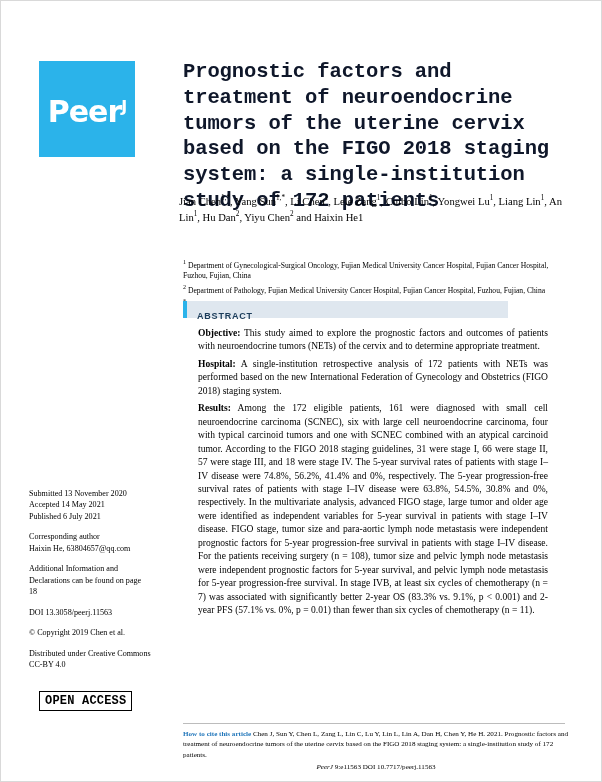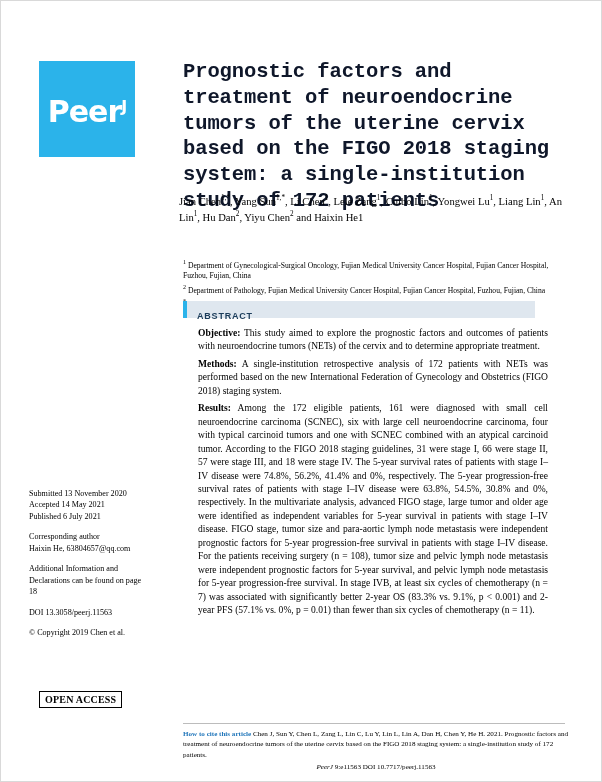--- a/index.html
+++ b/index.html
@@ -97,33 +97,33 @@
     line-height: 1.42;
     color: #000;
   }
   .meta .blk { margin-bottom: 9px; }
   .open-access {
     position: absolute;
     left: 38px;
     top: 690px;
     border: 1px solid #000;
     padding: 2px 5px 2px 5px;
-    font-family: Liberation Serif, serif;
-    font-size: 10px;
+    font-family: Liberation Mono, monospace;
+    font-size: 12px;
     font-weight: bold;
     letter-spacing: 0.2px;
     display: inline-block;
   }
 
   
   .abstract-head {
     position: absolute;
     left: 182px;
     top: 300px;
-    width: 352px;
+    width: 325px;
     height: 17px;
     background: #dfe7ef;
     border-left: 4px solid #2bb3ea;
     box-sizing: border-box;
   }
   .abstract-head span {
     font-family: "Liberation Sans", sans-serif;
     font-size: 9px;
     font-weight: bold;
     letter-spacing: 0.8px;
@@ -202,30 +202,33 @@
     </div>
     <div class="blk">
       <div>Additional Information and Declarations can be found on page 18</div>
     </div>
     <div class="blk">
       <div>DOI 13.3058/peerj.11563</div>
     </div>
     <div class="blk">
       <div>© Copyright 2019 Chen et al.</div>
     </div>
+    <div class="blk">
+      <div>Distributed under Creative Commons CC-BY 4.0</div>
+    </div>
   </div>
   <div class="open-access">OPEN ACCESS</div>
 
   <div class="abstract-head">
     <span>ABSTRACT</span>
   </div>
 
   <div class="abstract-body">
     <p><b>Objective:</b><span> This study aimed to explore the prognostic factors and outcomes of patients with neuroendocrine tumors (NETs) of the cervix and to determine appropriate treatment.</span></p>
-    <p><b>Methods:</b><span> A single-institution retrospective analysis of 172 patients with NETs was performed based on the new International Federation of Gynecology and Obstetrics (FIGO 2018) staging system.</span></p>
+    <p><b>Hospital:</b><span> A single-institution retrospective analysis of 172 patients with NETs was performed based on the new International Federation of Gynecology and Obstetrics (FIGO 2018) staging system.</span></p>
     <p><b>Results:</b><span> Among the 172 eligible patients, 161 were diagnosed with small cell neuroendocrine carcinoma (SCNEC), six with large cell neuroendocrine carcinoma, four with typical carcinoid tumors and one with SCNEC combined with an atypical carcinoid tumor. According to the FIGO 2018 staging guidelines, 31 were stage I, 66 were stage II, 57 were stage III, and 18 were stage IV. The 5-year survival rates of patients with stage I–IV disease were 74.8%, 56.2%, 41.4% and 0%, respectively. The 5-year progression-free survival rates of patients with stage I–IV disease were 63.8%, 54.5%, 30.8% and 0%, respectively. In the multivariate analysis, advanced FIGO stage, large tumor and older age were identified as independent variables for 5-year survival in patients with stage I–IV disease. FIGO stage, tumor size and para-aortic lymph node metastasis were independent prognostic factors for 5-year progression-free survival in patients with stage I–IV disease. For the patients receiving surgery (n = 108), tumor size and pelvic lymph node metastasis were independent prognostic factors for 5-year survival, and pelvic lymph node metastasis for 5-year progression-free survival. In stage IVB, at least six cycles of chemotherapy (n = 7) was associated with significantly better 2-year OS (83.3% vs. 9.1%, p &lt; 0.001) and 2-year PFS (57.1% vs. 0%, p = 0.01) than fewer than six cycles of chemotherapy (n = 11).</span></p>
   </div>
 
   <div class="footer-rule"></div>
   <div class="footer">
     <span class="cite-lbl">How to cite this article</span><span> Chen J, Sun Y, Chen L, Zang L, Lin C, Lu Y, Lin L, Lin A, Dan H, Chen Y, He H. 2021. Prognostic factors and treatment of neuroendocrine tumors of the uterine cervix based on the FIGO 2018 staging system: a single-institution study of 172 patients.</span>
     <div class="doi-line"><span class="jrnl">PeerJ</span><span> 9:e11563 DOI 10.7717/peerj.11563</span></div>
   </div>
 
 </div>

